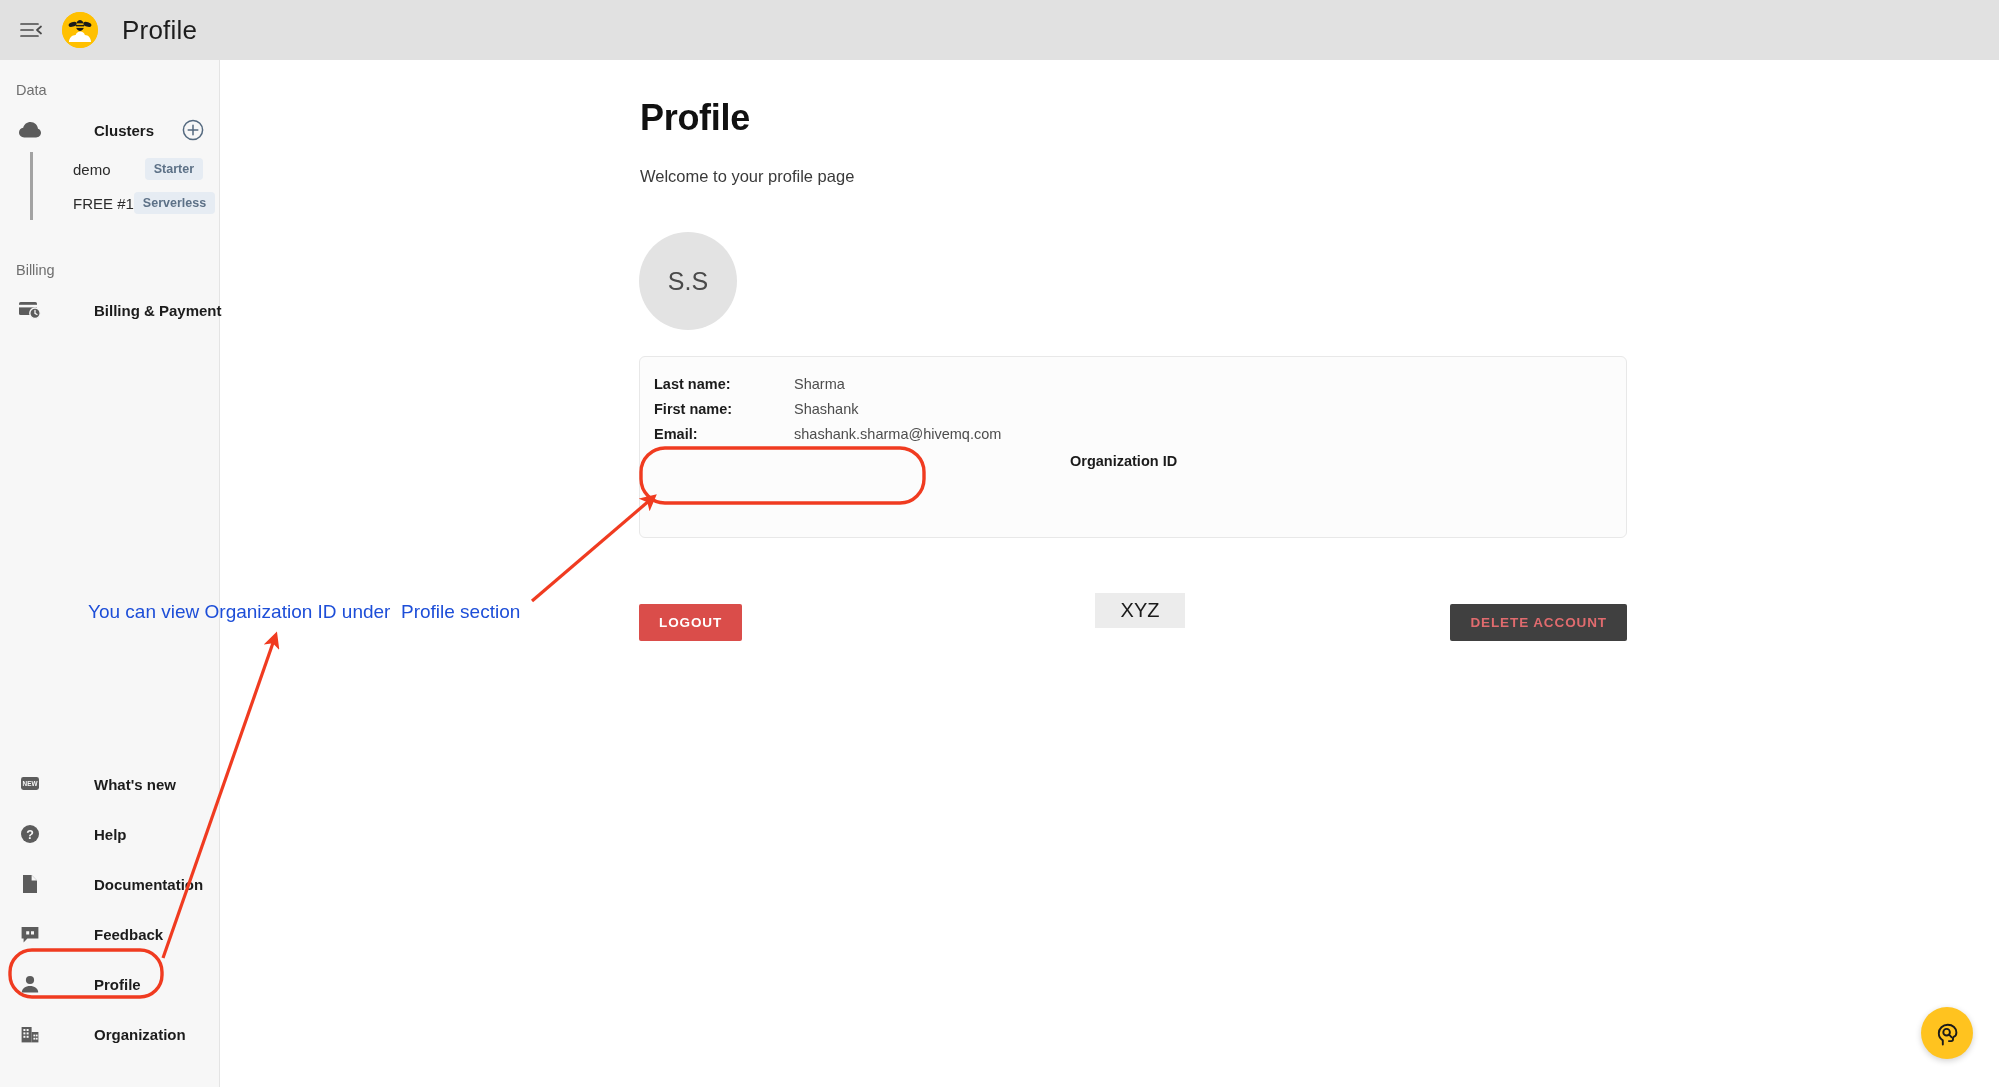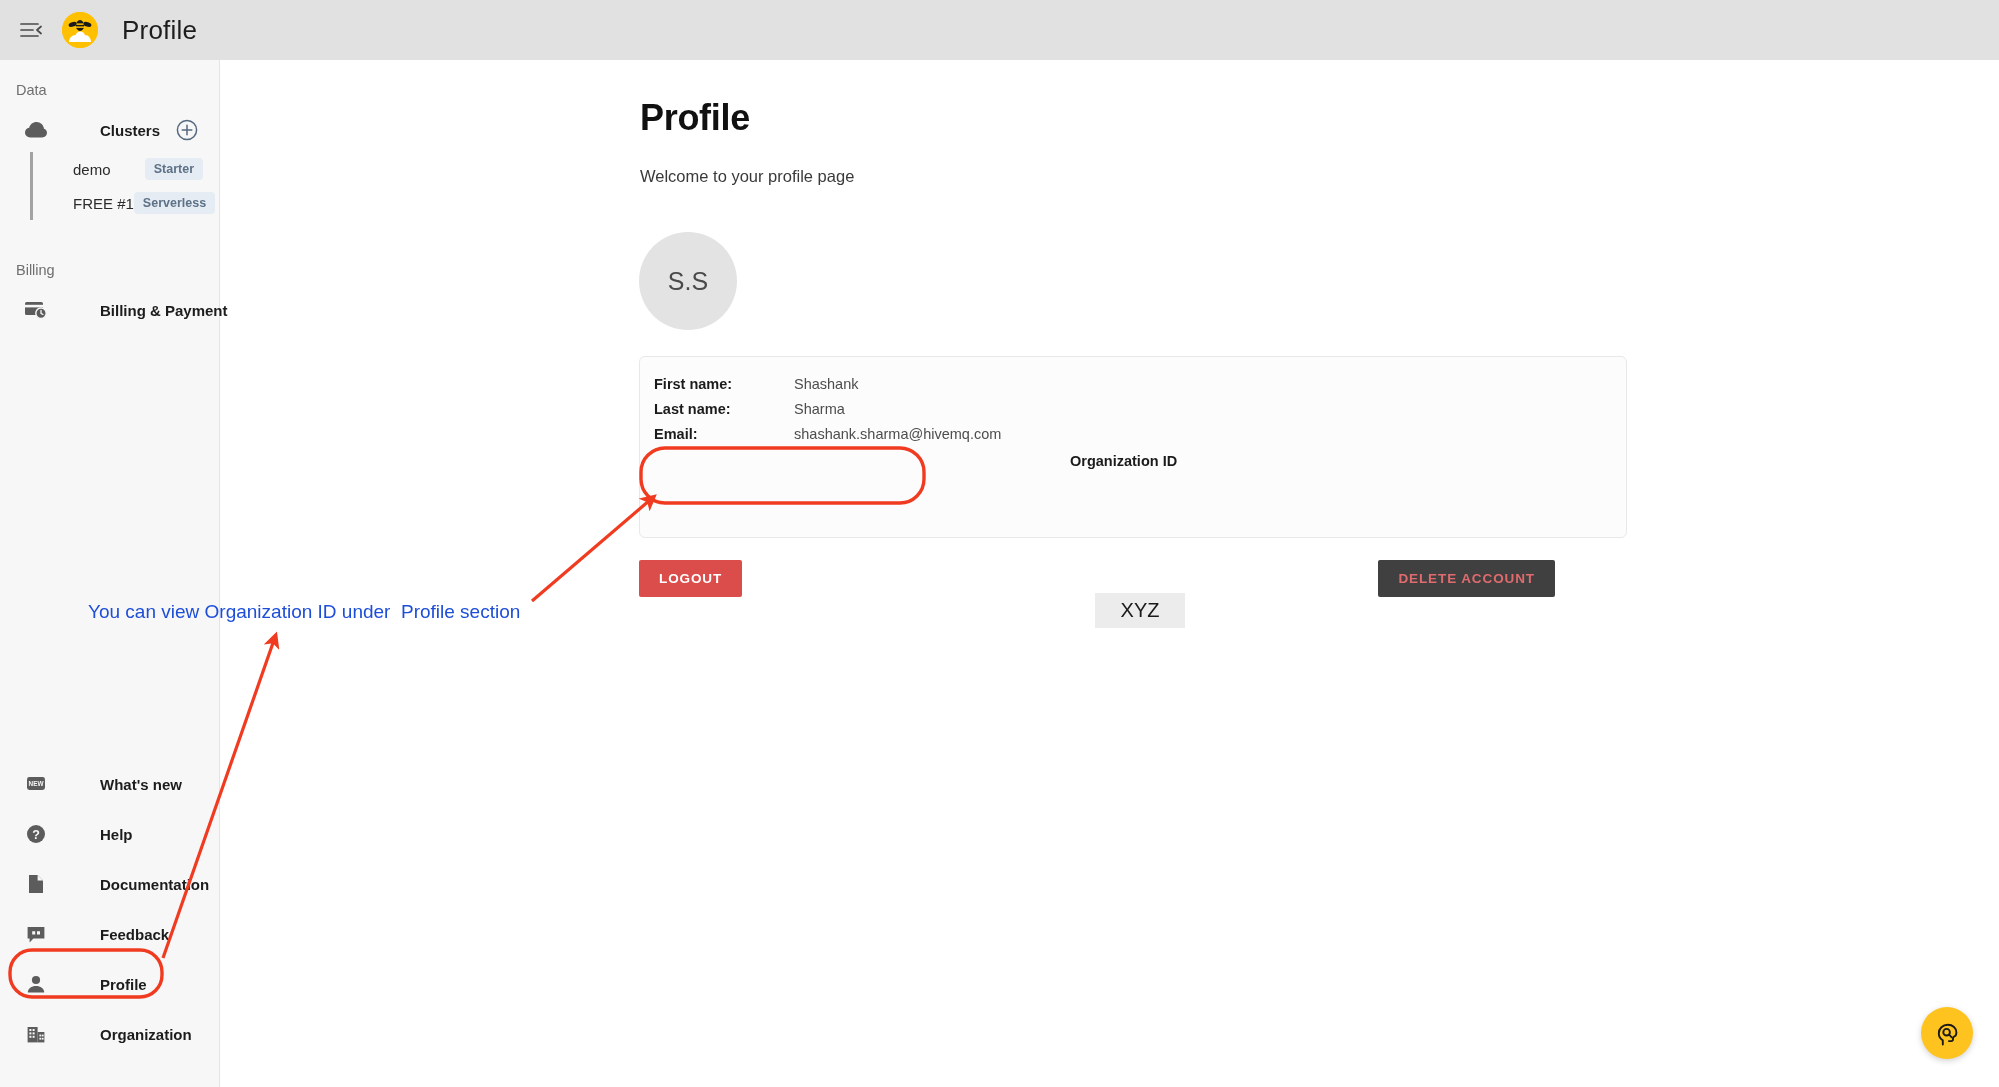--- a/index.html
+++ b/index.html
@@ -48,21 +48,21 @@
     background: #f7f7f7;
     border-right: 1px solid #e4e4e4;
     z-index: 4;
   }
   .section-label {
     font-size: 14.5px; color: #6f6f6f;
     padding: 22px 0 10px 16px;
   }
   .nav-row {
     display: flex; align-items: center;
-    height: 44px; padding: 0 20px;
+    height: 44px; padding: 0 14px;
     cursor: pointer; position: relative; text-align: center;
   }
   .nav-icon {
     width: 32px; flex: 0 0 32px;
     display: flex; align-items: center; justify-content: center;
     color: #5c5c5c;
   }
   .nav-label {
     font-size: 15px; font-weight: bold; color: #1c1c1c;
     margin-left: 48px; white-space: nowrap;
@@ -143,22 +143,22 @@
   }
   .org-val-box {
     background: #ececec;
     padding: 6px 26px;
     font-size: 20px; color: #1b1b1b;
     display: inline-block;
   }
   .org-row { margin-top: 9px; align-items: center; height: 34px; flex-direction: column; }
 
   .btn-row {
-    position: absolute; left: 377px; top: 500px;
-    width: 916px; height: 34px;
+    position: absolute; left: 377px; top: 544px;
+    width: 988px; height: 34px;
   }
   .btn {
     border: none; font-family: inherit;
     font-size: 13.5px; font-weight: bold; letter-spacing: .9px;
     padding: 11px 20px; cursor: pointer; border-radius: 2px;
   }
   .btn-logout {
     background: #da4d4a; color: #ffffff;
     position: absolute; left: 0; top: 0;
   }
@@ -339,26 +339,26 @@
 
     <div class="page-title">Profile</div>
     <div class="page-subtitle">Welcome to your profile page</div>
 
     <div class="avatar">
       <span>S.S</span>
     </div>
 
     <div class="info-card">
       <div class="info-row">
+        <span class="info-key">Last name:</span>
+        <span class="info-val">Sharma</span>
+      </div>
+      <div class="info-row">
         <span class="info-key">First name:</span>
         <span class="info-val">Shashank</span>
-      </div>
-      <div class="info-row">
-        <span class="info-key">Last name:</span>
-        <span class="info-val">Sharma</span>
       </div>
       <div class="info-row">
         <span class="info-key">Email:</span>
         <span class="info-val">shashank.sharma@hivemq.com</span>
       </div>
       <div class="info-row org-row">
         <span class="info-key">Organization ID</span>
         <span class="org-val-box">XYZ</span>
       </div>
     </div>

